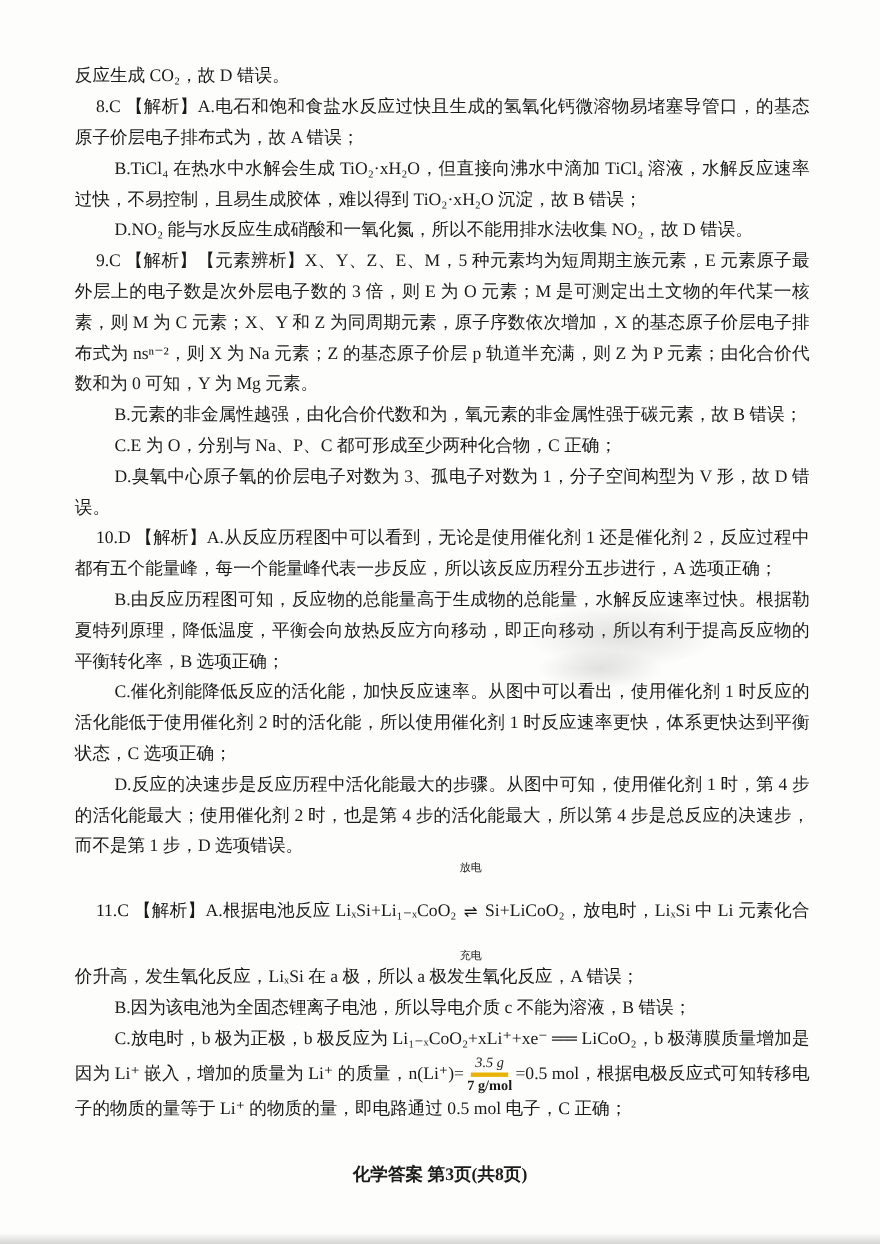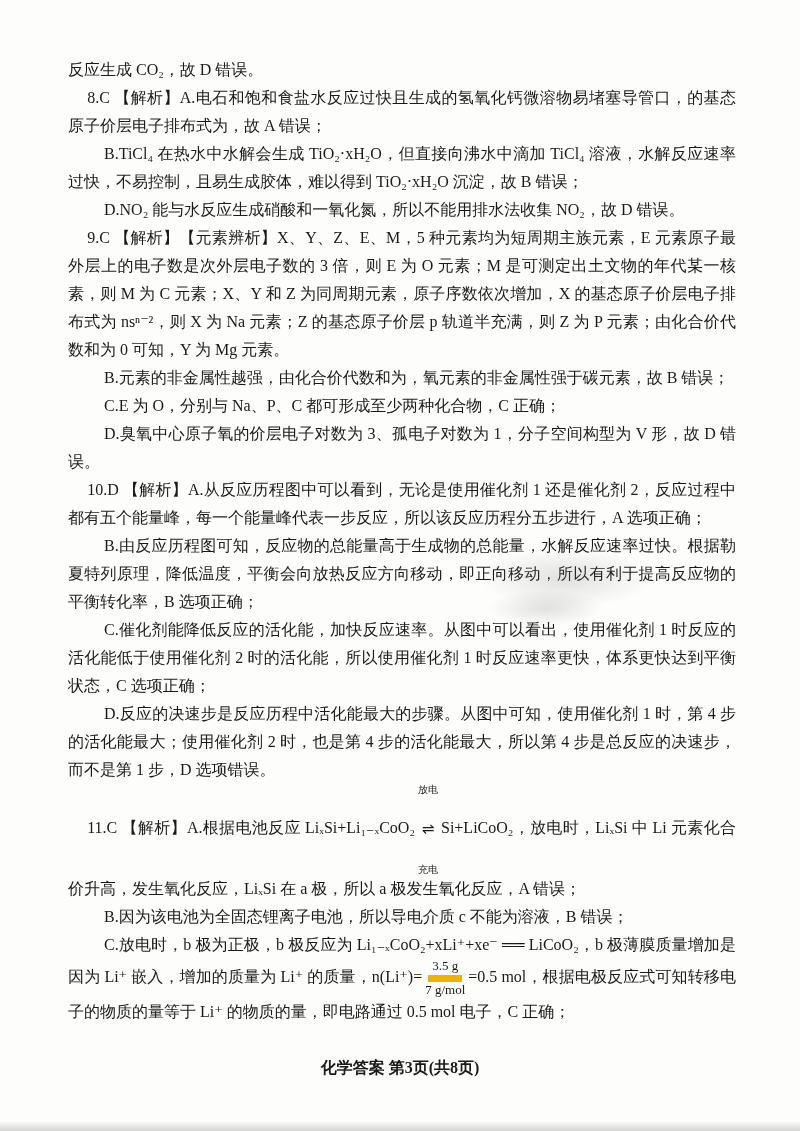--- a/index.html
+++ b/index.html
@@ -47,22 +47,22 @@
   .frac {
     display: inline-flex;
     flex-direction: column;
     align-items: center;
     vertical-align: middle;
     line-height: 1.15;
     font-size: 13px;
     margin: 0 3px;
     text-indent: 0;
   }
-  .frac .frac-num { border-bottom: 7px solid #eab308; padding: 0 4px 1px; }
-  .frac .frac-den { padding-top: 1px; }
+  .frac .frac-num { border-bottom: 4px solid #eab308; padding: 0 4px 1px; font-style: italic; }
+  .frac .frac-den { padding-top: 1px; font-weight: bold; }
   .footer {
     position: absolute;
     left: 0;
     right: 0;
     bottom: 52px;
     text-align: center;
     font-size: 16px;
     font-weight: bold;
   }
   .footer .ft-page { margin-left: 4px; }

